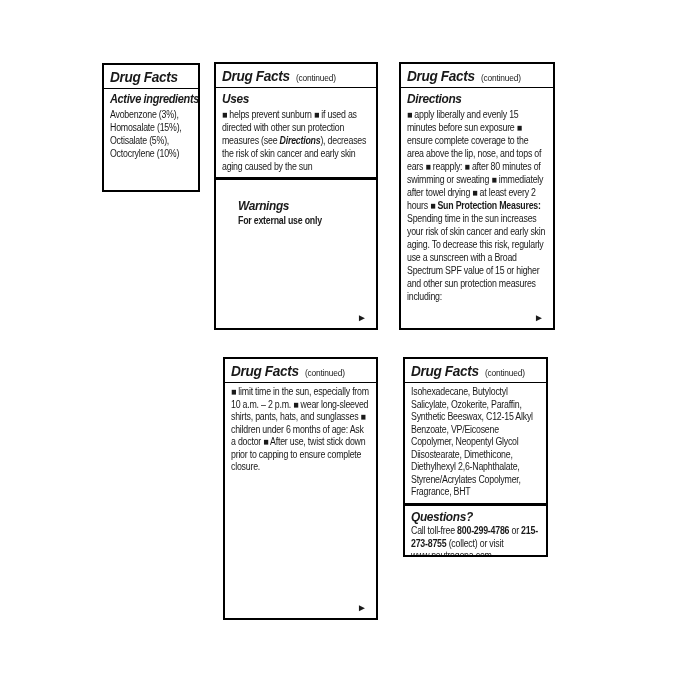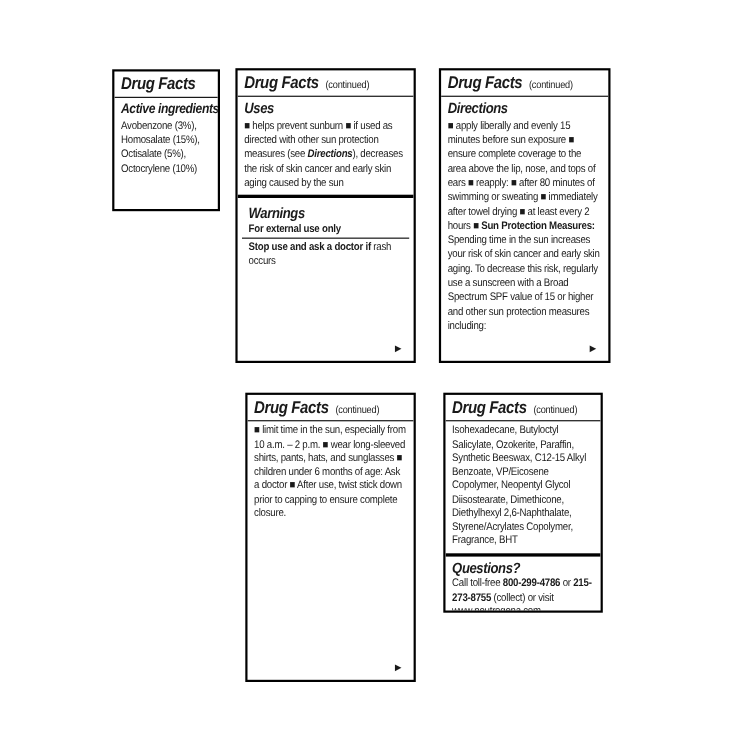--- a/index.html
+++ b/index.html
@@ -77,21 +77,21 @@
     font-size: 10px;
     line-height: 13px;
     letter-spacing: -0.25px;
   }
   .lh12 .txt, .txt.lh12 { line-height: 12.5px; }
   .pre { white-space: pre-line; }
   .b  { font-weight: bold; }
   .bi { font-weight: bold; font-style: italic; }
 
   
-  .warn-sec { padding: 4px; }
+  .warn-sec { padding: 16px; }
   .warn-pad { padding: 2px 6px 1px 6px; }
   .witem {
     border-top: 1px solid #000;
     padding: 1px 6px 2px 6px;
   }
   .witem .txt { display: block; }
 
   .purpose-row {
     display: flex;
     justify-content: space-between;
@@ -141,25 +141,20 @@
         <div class="txt"><span>■ helps prevent sunburn  ■ if used as directed with other sun protection measures (see </span><span class="bi">Directions</span><span>), decreases the risk of skin cancer and early skin aging caused by the sun</span></div>
       </span>
     </div>
     <div class="sec thick warn-sec">
       <div class="warn-pad">
         <span class="cx">
           <div class="sh">Warnings</div>
           <div class="txt b">For external use only</div>
         </span>
       </div>
-      <div class="witem">
-        <span class="cx">
-            <span class="txt"><span class="b">Stop use and ask a doctor if</span><span> rash occurs</span></span>
-          </span>
-      </div>
     </div>
     <span class="corner-arrow">►</span>
   </div>
 
   <div class="panel" id="panel-3">
     <div class="hdr">
       <span class="cx">
         <span class="title">Drug Facts</span>
         <span class="cont">(continued)</span>
       </span>

